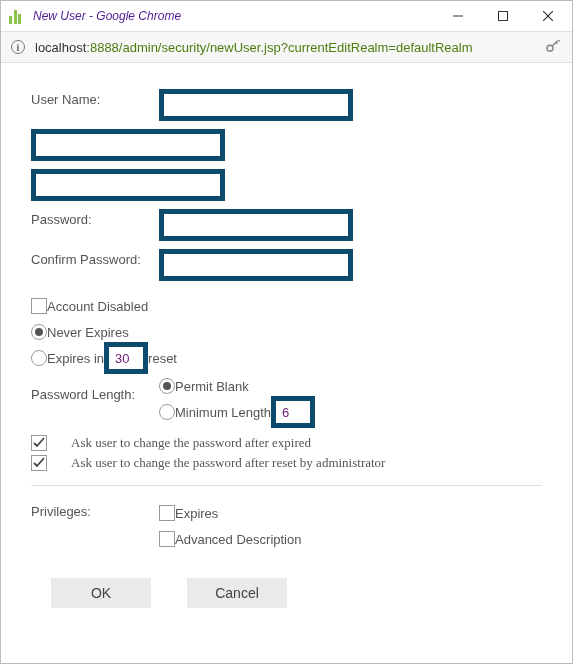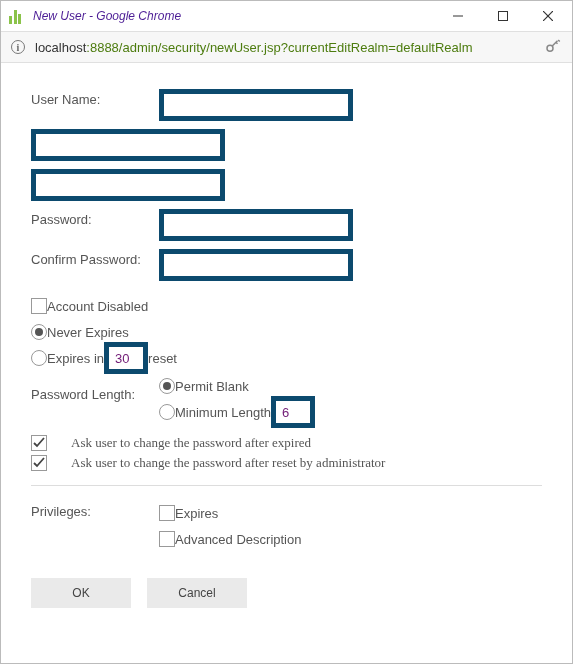--- a/index.html
+++ b/index.html
@@ -75,21 +75,21 @@
 .rad { border-radius:50%; }
 .rad.sel::after { content:""; width:8px; height:8px; border-radius:50%; background:#555; }
 .chk svg { width:12px; height:12px; }
 .full-row { display:flex; align-items:flex-end; gap:24px; margin:4px 0; color:#555;font-family:Liberation Serif, serif; }
 hr.sep { border:none; border-top:1px solid #ddd; margin:14px 0; }
 .btnbar { display:flex; gap:16px; margin-top:26px; }
 .btn {
   width:100px; height:30px;
   background:#eaeaea; border:none;
   display:flex; align-items:center; justify-content:center;
-  color:#444; font-size:12px;
+  color:#444; font-size:14px;margin-left:20px;
 }
 </style>
 </head>
 <body>
 
 <div class="titlebar">
   <div class="app-icon">
       <span></span>
       <span></span>
       <span></span>

